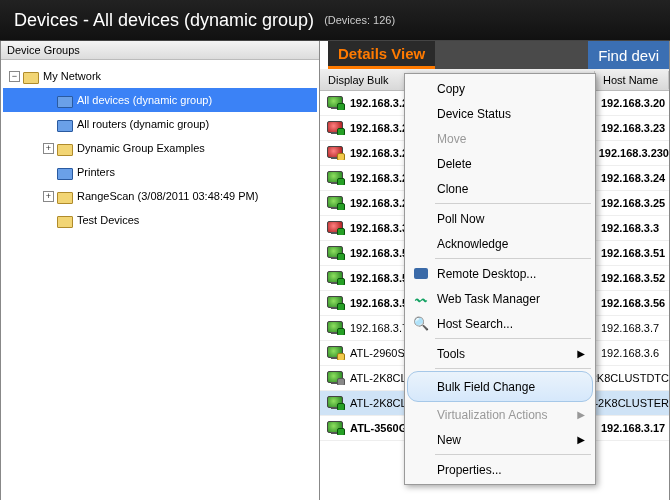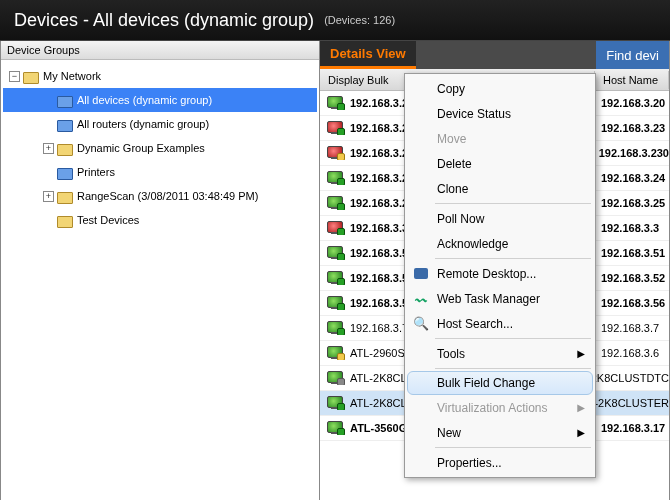--- a/index.html
+++ b/index.html
@@ -17,21 +17,21 @@
   .tree-indent1 { padding-left: 40px; }
   .tw { width: 11px; height:11px; border:1px solid #888; display:inline-flex; align-items:center;justify-content:center; font-size:9px; line-height:9px; margin-right:3px; color:#333; background:#fff;}
   .tw.blank { border:none; background:transparent;}
   .fld { width:16px; height:13px; margin-right:4px; display:inline-block; position:relative;}
   .fld::before { content:""; position:absolute; left:0; top:2px; width:14px; height:10px; background:#f2d574; border:1px solid #b08b2b; border-radius:1px;}
   .fld.blue::before { background:#6aa0e8; border-color:#2a5aa0;}
   .fld.yellow::before { background:#f2d574; border-color:#b08b2b;}
   .sel-blue { background:#3b82f6; color:#fff; }
   
   .grid-panel { flex:1; background:#fff; border:1px solid #888; border-left:none; border-top:none; overflow:hidden; position:relative; }
-  .tabs { display:flex; height:28px; background:#4a4a4a; font-size:13px; }
+  .tabs { display:flex; height:28px; background:#4a4a4a; font-size:15px;margin-left:8px; }
   .tab { padding:6px 10px; color:#fff; display:flex; align-items:center;}
   .tab.active { background:#2a2a2a; font-weight:bold; border-bottom:3px solid #ff7a00; color:#ff7a00;}
   .tab.find { margin-left:auto; background:#3b6fb3; }
   .col-head { display:flex; background:linear-gradient(#f0f0f0,#d8d8d8); border-bottom:1px solid #bbb; font-size:11px; height:22px; align-items:center;}
   .col-head > div { padding:3px 8px; border-right:1px solid #c4c4c4; }
   .col1 { width:275px;} .col2 { flex:1;}
   .grid-body { font-size:11px; }
   .grow { display:flex; height:25px; align-items:center; border-bottom:1px solid #eee; }
   .grow .c1 { width:275px; padding-left:6px; display:flex; align-items:center; white-space:nowrap; overflow:hidden;}
   .grow .c2 { flex:1; padding-left:6px; white-space:nowrap;}
@@ -43,21 +43,21 @@
   .mon.green::before { background: radial-gradient(circle at 40% 40%, #8fe060, #1a7a1a); }
   .mon.red::before { background: radial-gradient(circle at 40% 40%, #ff8080, #a01010); }
   .badge { position:absolute; width:8px;height:8px; border-radius:2px; right:-1px; bottom:-1px;}
   .badge.g { background:#26a026; border:1px solid #0a500a;}
   .badge.y { background:#f2c94c; border:1px solid #a07d10;}
   .badge.gray { background:#888; border:1px solid #555;}
   
   .ctx-menu { position:absolute; left:404px; top:73px; width:192px; background:#f8f8f8; border:1px solid #9a9a9a; box-shadow:2px 2px 6px rgba(0,0,0,0.35); font-size:12px; z-index:10; padding:2px;}
   .ctx-item { height:25px; display:flex; align-items:center; padding-left:30px; position:relative; cursor:pointer;}
   .ctx-item.disabled { color:#999; }
-  .ctx-item.hover { background:linear-gradient(#eaf3fb,#d6e8fb); border:1px solid #a6c8e8; border-radius:6px; padding-left:29px; height:24px;}
+  .ctx-item.hover { background:linear-gradient(#eaf3fb,#d6e8fb); border:1px solid #a6c8e8; border-radius:11px; padding-left:29px; height:31px;}
   .ctx-item .arrow { position:absolute; right:8px; font-size:10px;}
   .ctx-sep { height:1px; background:#d0d0d0; margin:2px 2px 2px 28px;}
   .ctx-icon { position:absolute; left:6px; width:16px; height:16px; display:flex; align-items:center; justify-content:center;}
   .ctx-icon.rd::before { content:""; width:14px; height:11px; background:#3a6aa8; border-radius:2px; display:block;}
   .ctx-icon.wtm { color:#10a060; font-size:12px;}
   .ctx-icon.hs { font-size:13px;}
 </style>
 </head>
 <body>
 

